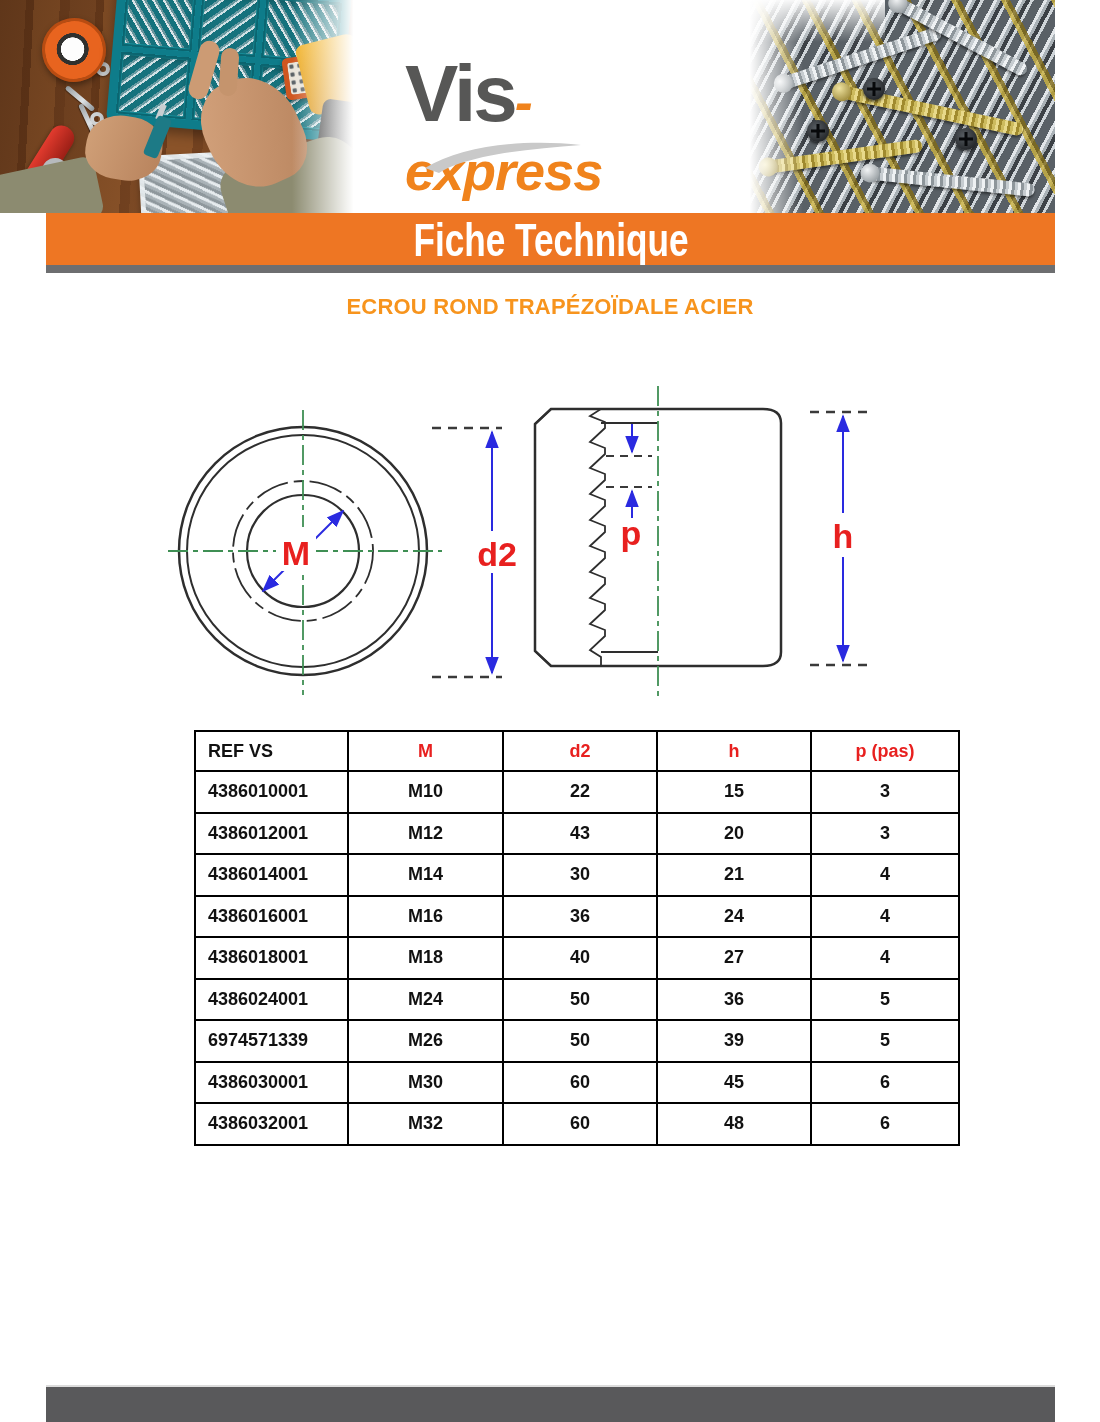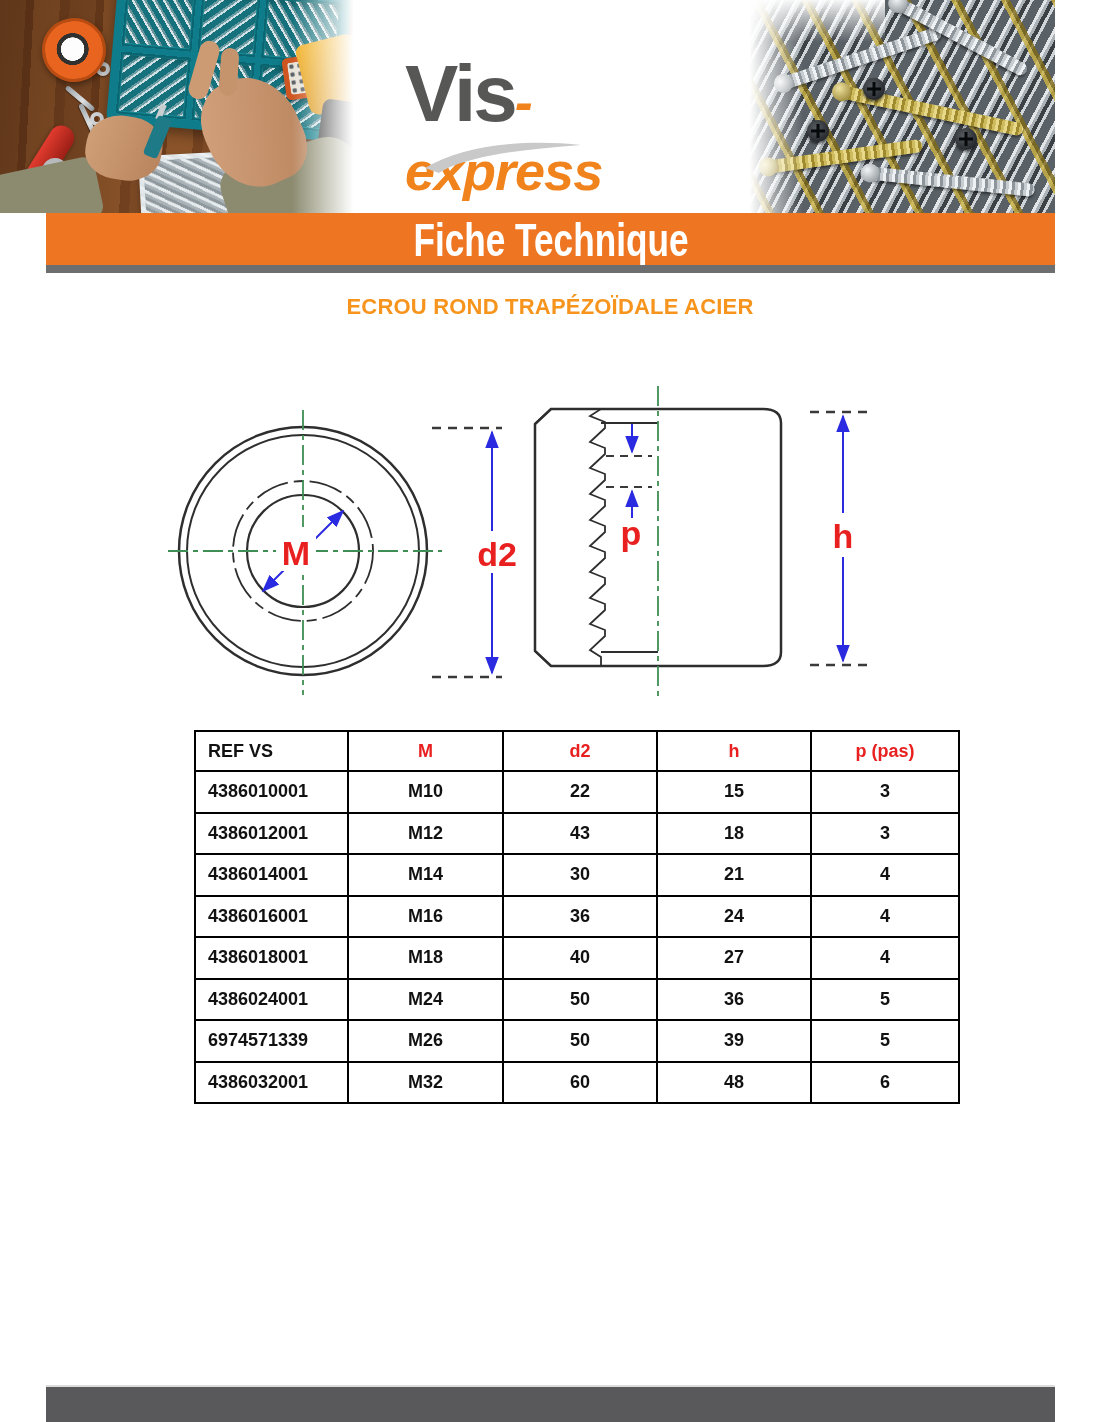--- a/index.html
+++ b/index.html
@@ -264,21 +264,21 @@
           <td>4386010001</td>
           <td>M10</td>
           <td>22</td>
           <td>15</td>
           <td>3</td>
         </tr>
         <tr>
           <td>4386012001</td>
           <td>M12</td>
           <td>43</td>
-          <td>18</td>
+          <td>20</td>
           <td>3</td>
         </tr>
         <tr>
           <td>4386014001</td>
           <td>M14</td>
           <td>30</td>
           <td>21</td>
           <td>4</td>
         </tr>
         <tr>
@@ -303,20 +303,27 @@
           <td>5</td>
         </tr>
         <tr>
           <td>6974571339</td>
           <td>M26</td>
           <td>50</td>
           <td>39</td>
           <td>5</td>
         </tr>
         <tr>
+          <td>4386030001</td>
+          <td>M30</td>
+          <td>60</td>
+          <td>45</td>
+          <td>6</td>
+        </tr>
+        <tr>
           <td>4386032001</td>
           <td>M32</td>
           <td>60</td>
           <td>48</td>
           <td>6</td>
         </tr>
       </tbody>
   </table>
 
   <div class="footer-bar"></div>

